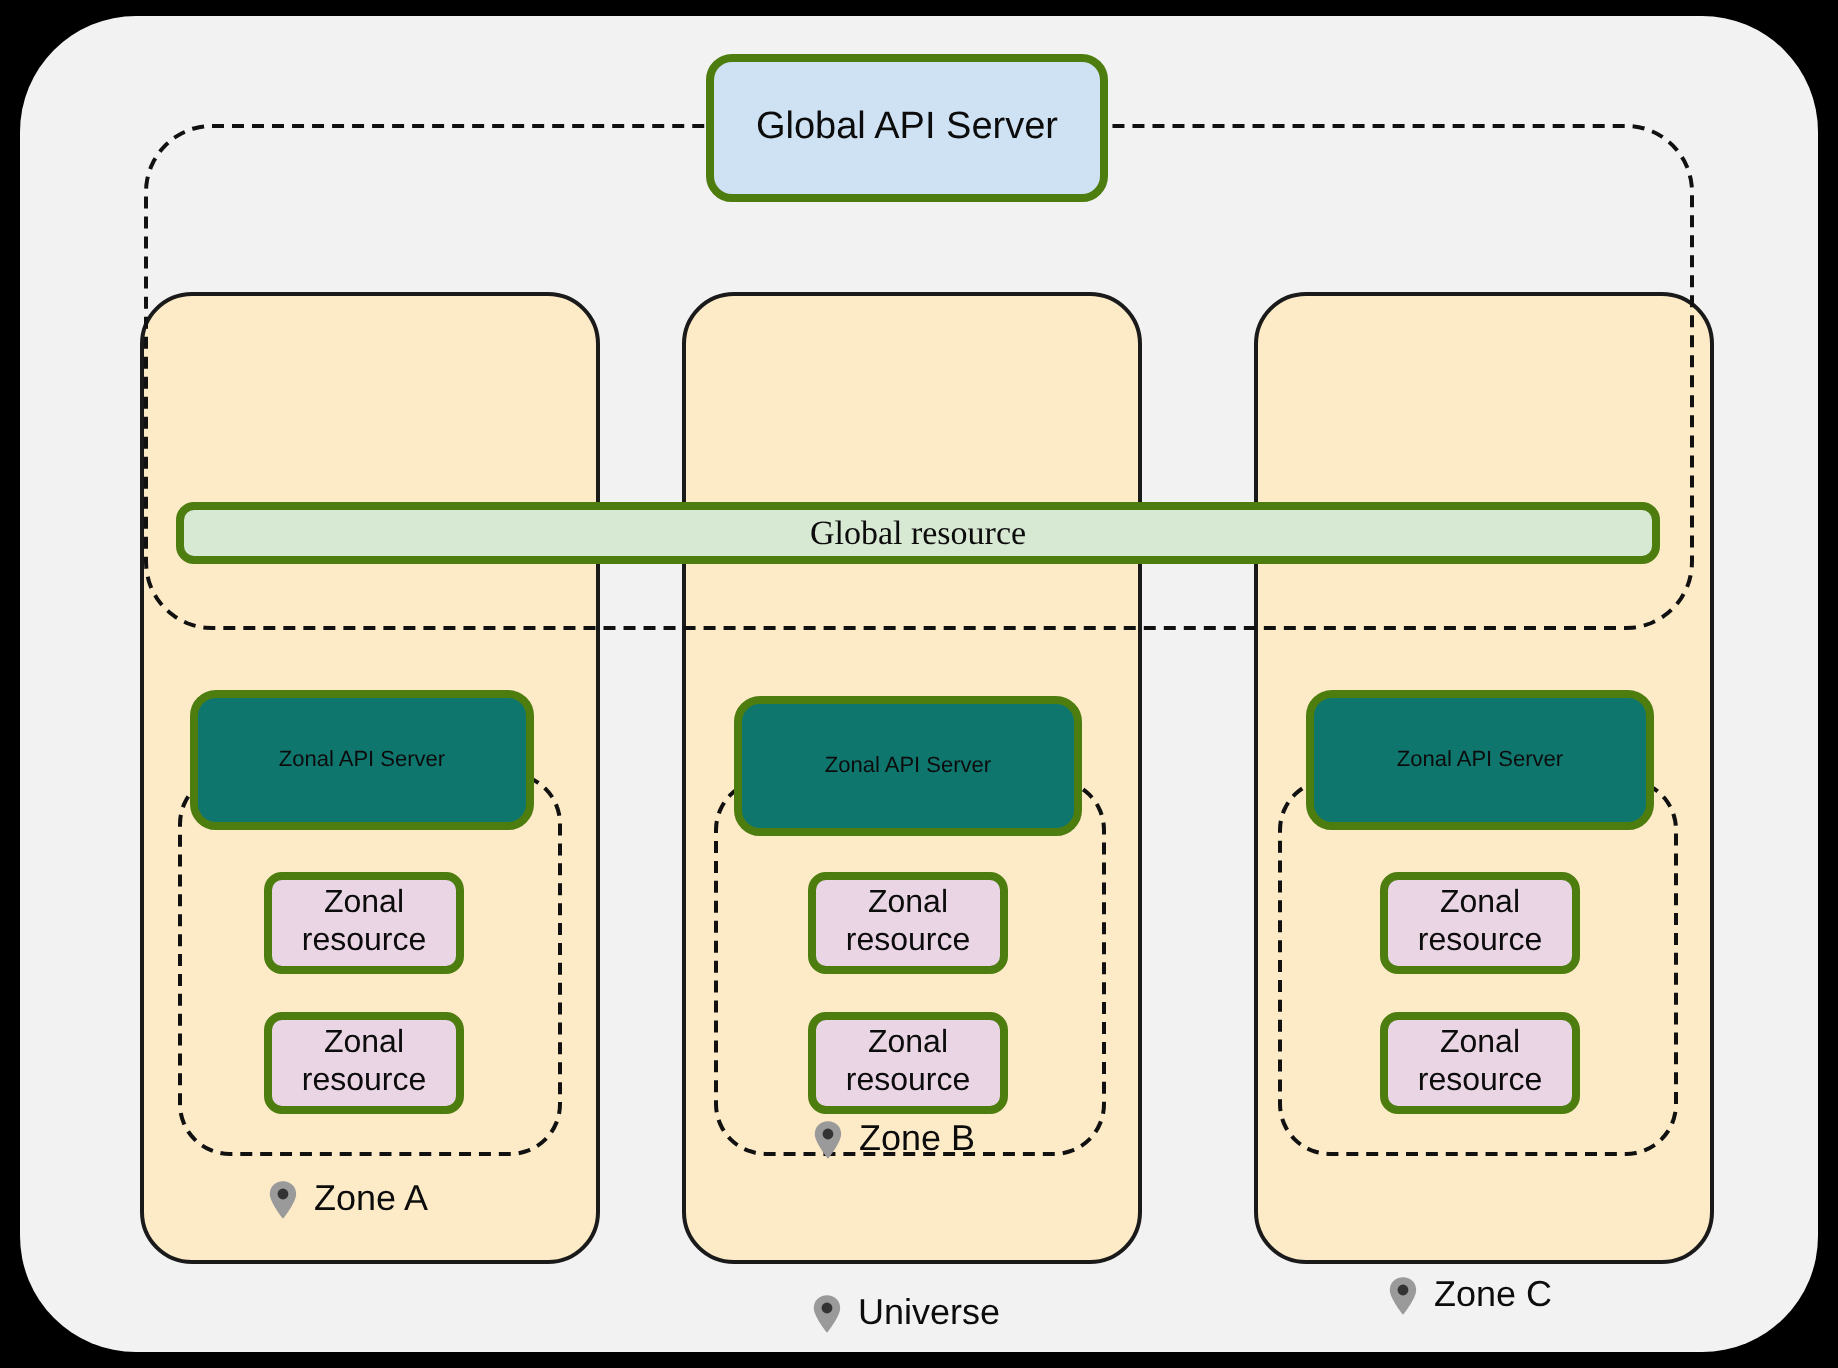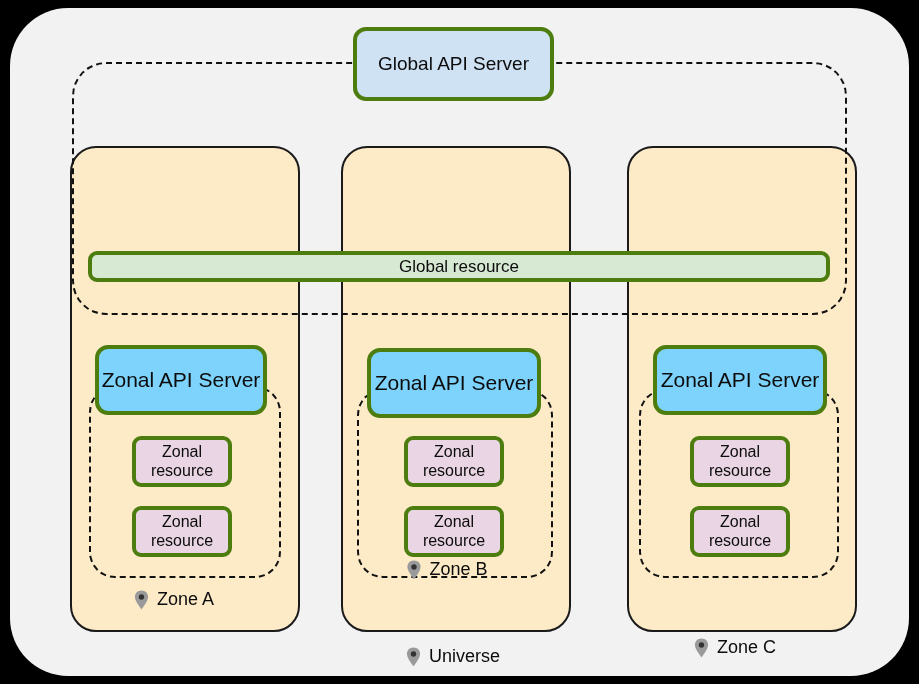--- a/index.html
+++ b/index.html
@@ -72,23 +72,23 @@
     line-height: 1.16;
   }
 
   .node-api-global {
     background: #cfe2f3;
     border-radius: 13px;
     font-size: 19px;
   }
 
   .node-api-zonal {
-    background: #7dd3fc;
+    background: #0f766e;
     border-radius: 13px;
-    font-size: 21px;
+    font-size: 11px;
   }
 
   .node-bar {
     background: #d7e8d3;
     border-radius: 9px;
     font-size: 17px;
   }
 
   .node-res {
     background: #e9d5e3;
@@ -117,21 +117,21 @@
 <div id="stage">
 
   <div class="universe-panel"></div>
 
   <div class="layer zone-col" style="left:70px; top:146px; width:230px; height:486px;"></div>
   <div class="layer zone-col" style="left:341px; top:146px; width:230px; height:486px;"></div>
   <div class="layer zone-col" style="left:627px; top:146px; width:230px; height:486px;"></div>
 
   <div class="layer global-scope" style="left:72px; top:62px; width:775px; height:253px;"></div>
 
-  <div class="layer node node-bar" style="left:88px; top:251px; width:742px; height:31px;">
+  <div class="layer node node-bar" style="left:88px; top:251px; width:742px; height:31px;font-family:Liberation Serif, serif;">
     <span>Global resource</span>
   </div>
 
   <div class="layer node node-api-global" style="left:353px; top:27px; width:201px; height:74px;">
     <span>Global API Server</span>
   </div>
 
   <div class="layer zone-scope" style="left:89px; top:386px; width:192px; height:192px;"></div>
   <div class="layer node node-api-zonal" style="left:95px; top:345px; width:172px; height:70px;">
     <span>Zonal API Server</span>

